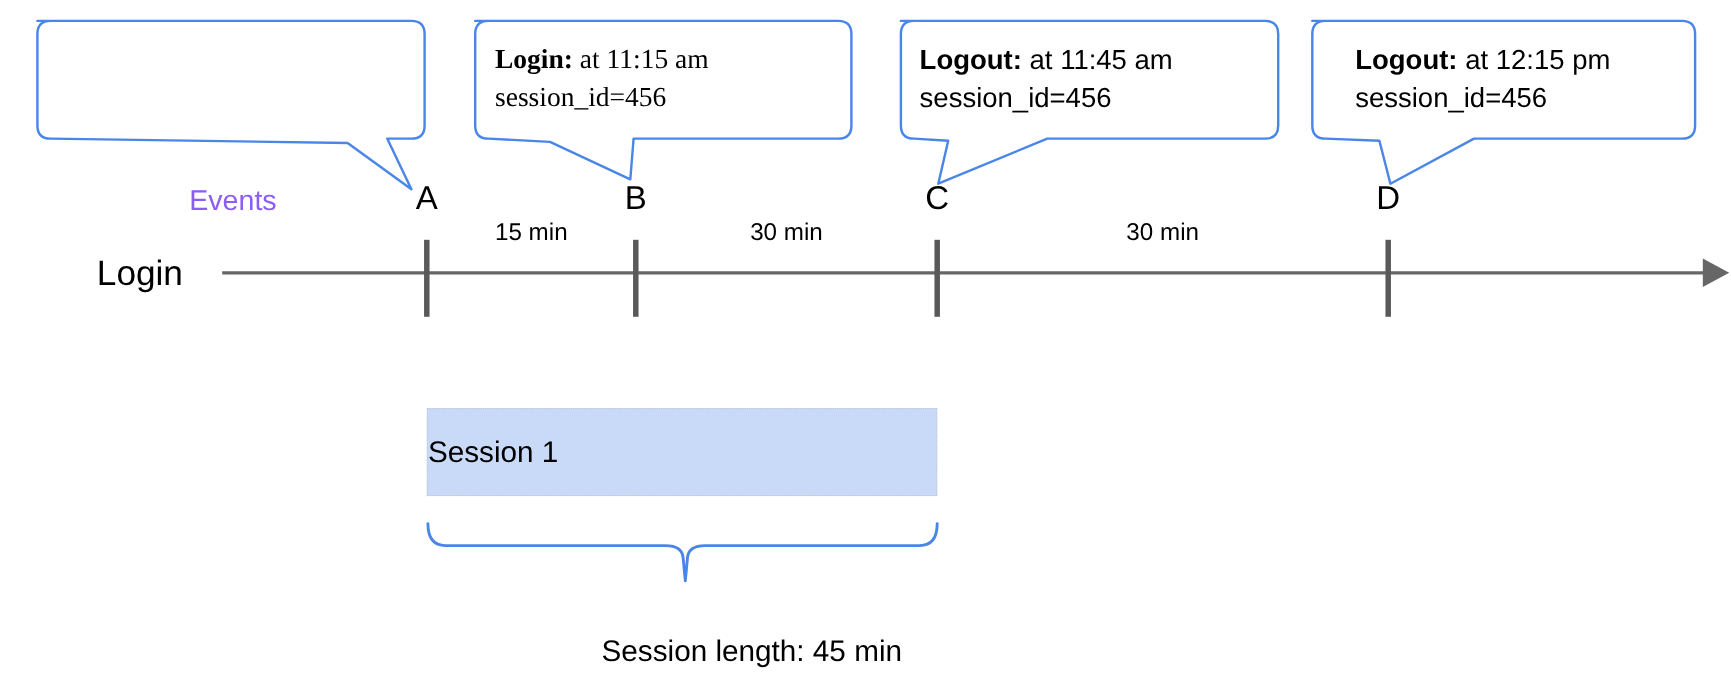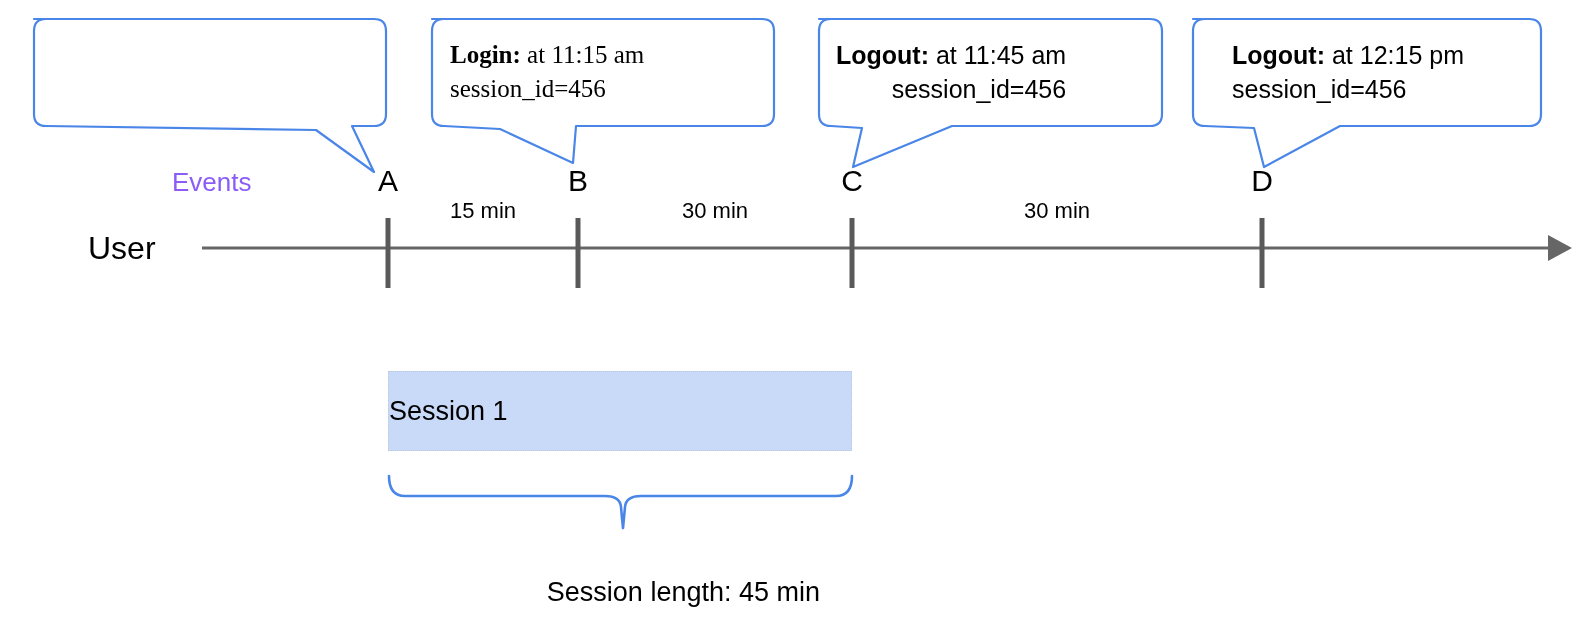--- a/index.html
+++ b/index.html
@@ -120,32 +120,32 @@
              Q 622,518 623,528 Q 624,518 625,507 Q 626,496 641,496
              L 836,496 Q 852,496 852,476" fill="none" stroke="#4a86e8" stroke-width="2.6" stroke-linecap="round" stroke-linejoin="round"></path>
   </svg>
 
 
   <div class="callout-text" style="left:450px; top:38px;font-family:Liberation Serif, serif;">
     <div><b>Login:</b><span> at 11:15 am</span></div>
     <div>session_id=456</div>
   </div>
 
-  <div class="callout-text" style="left:836px; top:38px;text-align:right;">
+  <div class="callout-text" style="left:836px; top:38px;">
     <div><b>Logout:</b><span> at 11:45 am</span></div>
     <div>session_id=456</div>
   </div>
 
   <div class="callout-text" style="left:1232px; top:38px;">
     <div><b>Logout:</b><span> at 12:15 pm</span></div>
     <div>session_id=456</div>
   </div>
 
   <div class="axis-label-events" style="left:172px; top:167px;">Events</div>
-  <div class="axis-label-user" style="left:88px; top:230px;">User</div>
+  <div class="axis-label-user" style="left:88px; top:230px;">Login</div>
 
   <div class="marker-label" style="left:368px; top:164px; width:40px;">A</div>
   <div class="marker-label" style="left:558px; top:164px; width:40px;">B</div>
   <div class="marker-label" style="left:832px; top:164px; width:40px;">C</div>
   <div class="marker-label" style="left:1242px; top:164px; width:40px;">D</div>
 
   <div class="gap-label" style="left:418px; top:198px; width:130px;">15 min</div>
   <div class="gap-label" style="left:650px; top:198px; width:130px;">30 min</div>
   <div class="gap-label" style="left:992px; top:198px; width:130px;">30 min</div>
 

